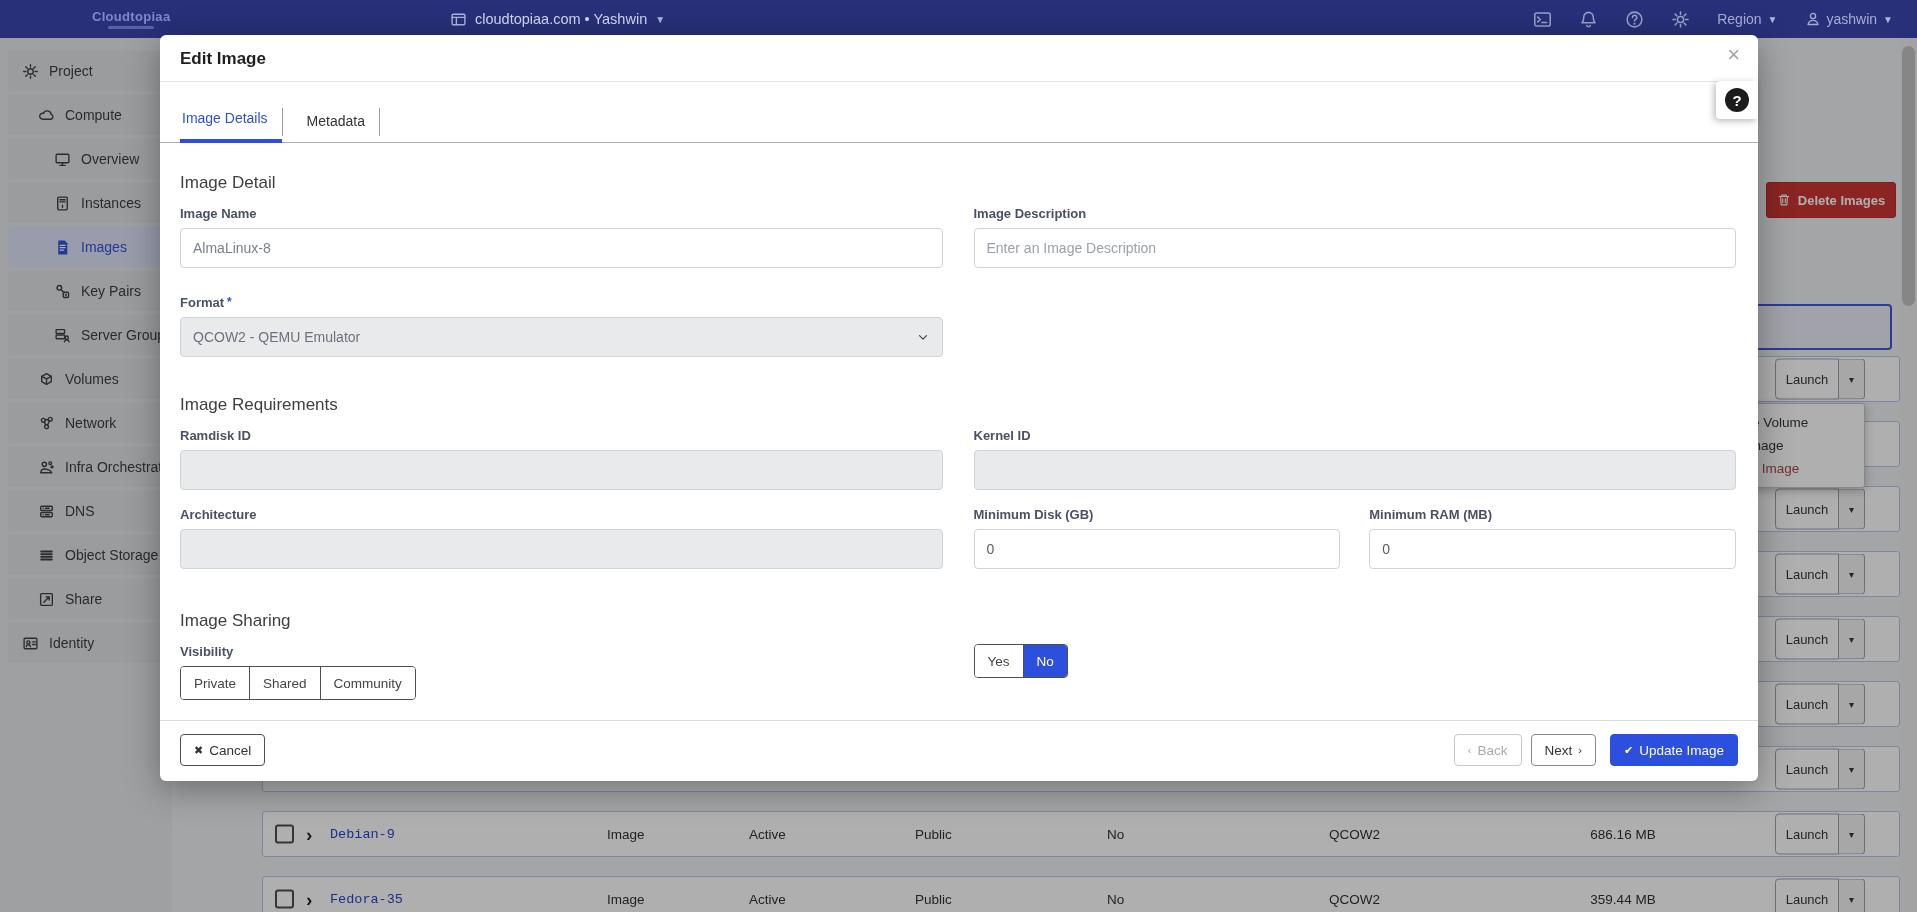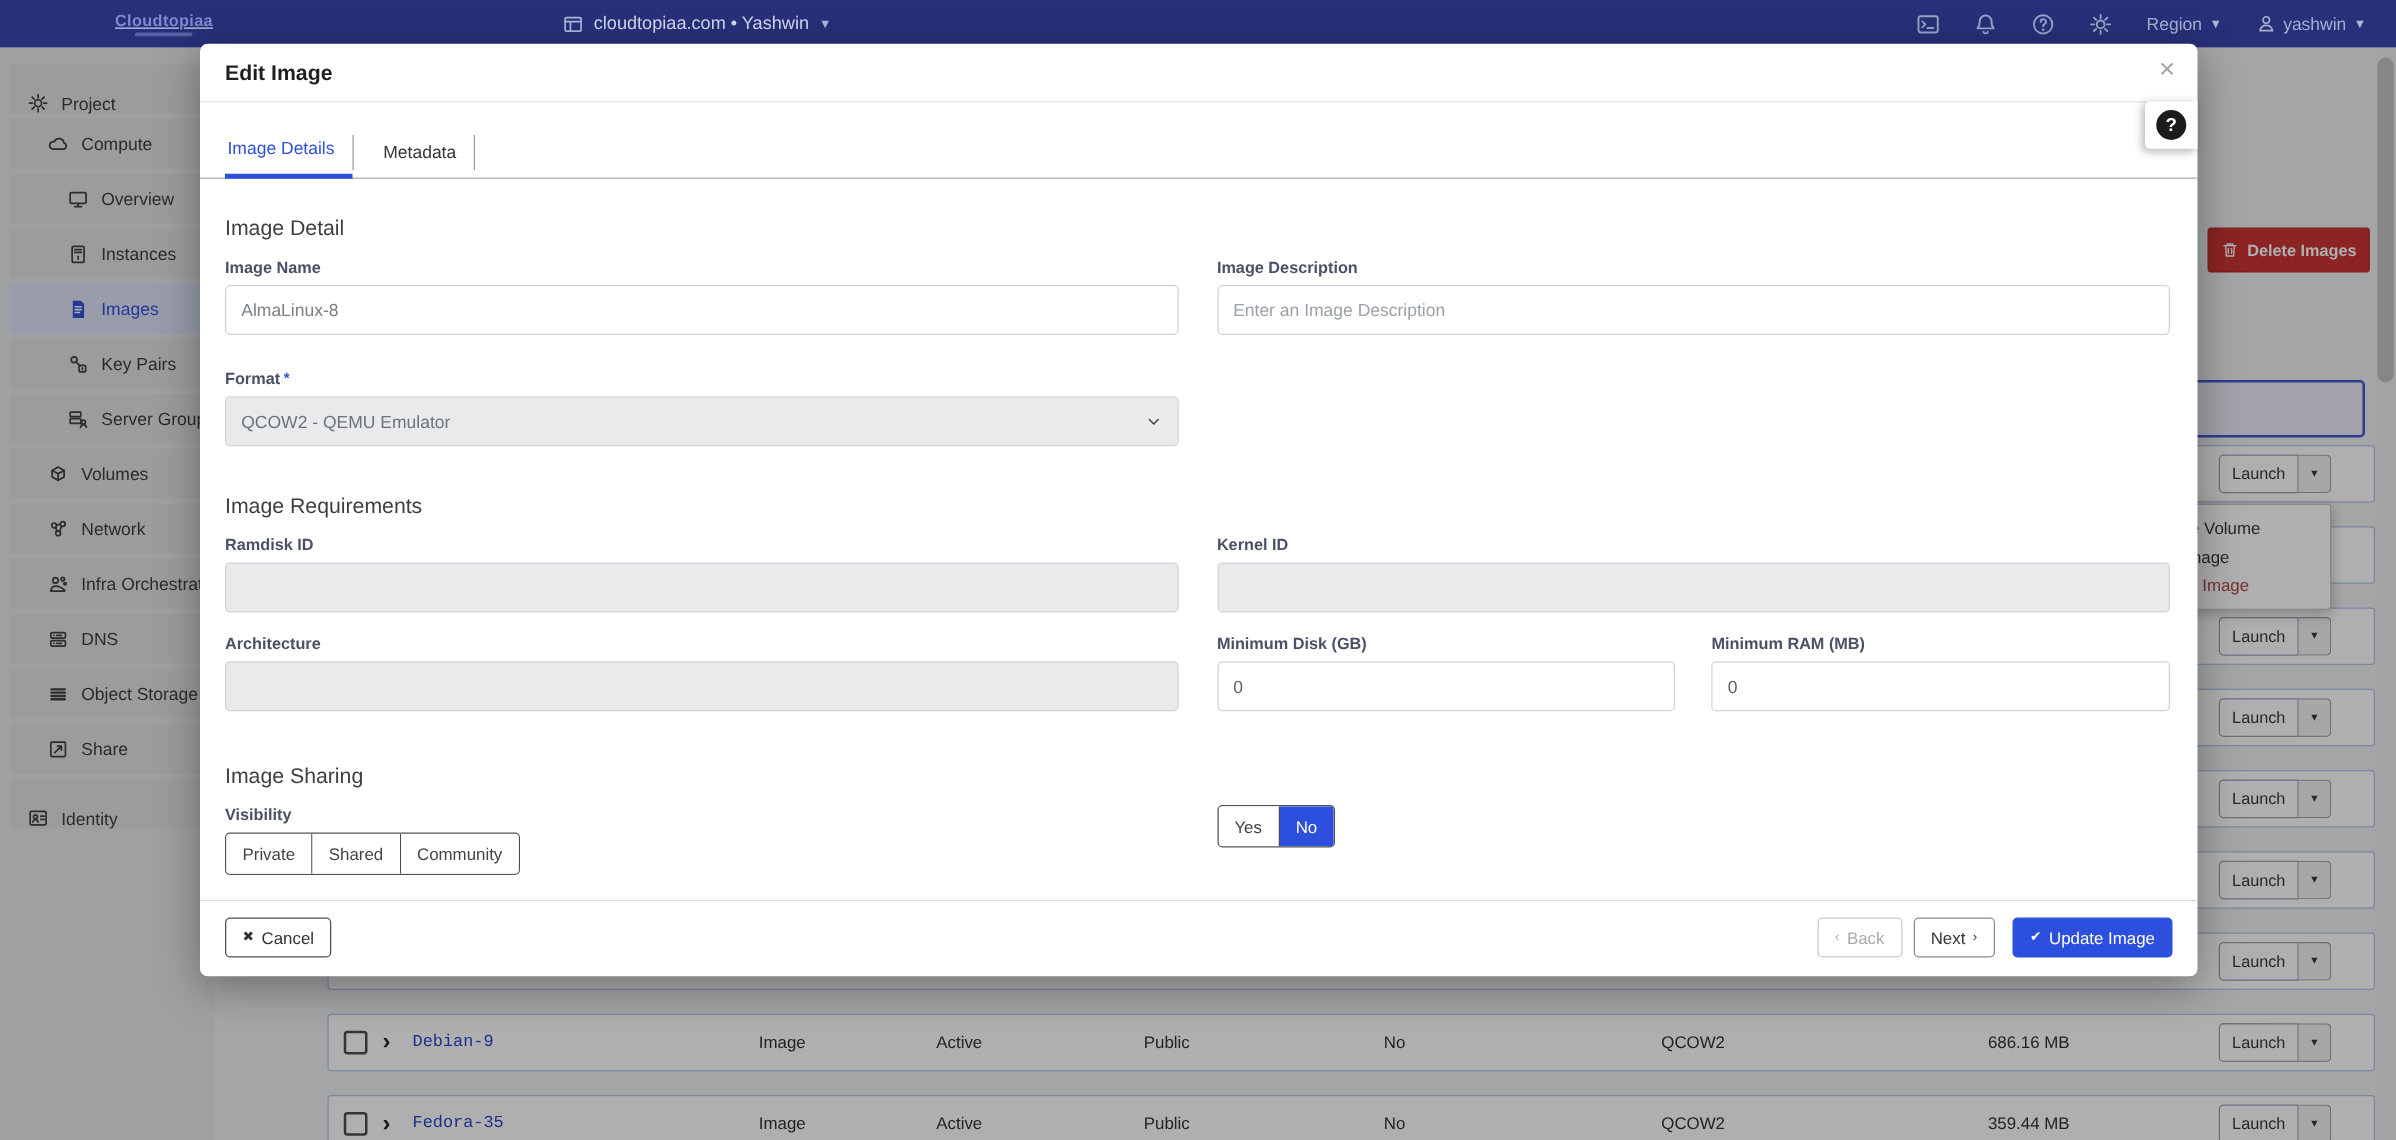--- a/index.html
+++ b/index.html
@@ -4,39 +4,39 @@
 <style>
   html,body{margin:0;padding:0;background:#555;}
   .stage{position:relative;width:1917px;height:912px;overflow:hidden;
          font-family:"Liberation Sans","DejaVu Sans",sans-serif;background:#eef0f1;}
   .icon svg{width:100%;height:100%;fill:none;stroke:currentColor;stroke-width:1.3;
             stroke-linecap:round;stroke-linejoin:round;display:block;}
 
   
   .navbar{position:absolute;left:0;top:0;right:0;height:38px;background:#273079;z-index:60;
           display:flex;align-items:center;color:#c9cfea;}
-  .logo-wrap{margin-left:92px;display:flex;flex-direction:column;align-items:center;text-decoration:underline;}
+  .logo-wrap{margin-left:92px;display:flex;flex-direction:column;align-items:center;}
   .logo-text{font-size:13px;font-weight:bold;color:#7d89cf;letter-spacing:.3px;}
   .logo-tagline{width:46px;height:3px;margin-top:2px;background:rgba(150,160,220,.45);border-radius:2px;}
   .proj-selector{position:absolute;left:450px;display:flex;align-items:center;gap:8px;
                  color:#d3d8ee;font-size:14.5px;cursor:default;}
   .proj-icon{width:17px;height:17px;color:#aeb6dd;}
   .caret{font-size:10px;color:#aeb6dd;}
   .nav-right{margin-left:auto;display:flex;align-items:center;gap:27px;margin-right:24px;color:#99a2c8;}
   .nav-icon{width:19px;height:19px;color:#99a2c8;}
   .nav-drop{display:flex;align-items:center;gap:6px;font-size:14px;color:#a7aed2;}
   .user-icon{width:16px;height:16px;}
 
   
   .sidebar{position:absolute;left:0;top:38px;bottom:0;width:172px;background:#e8e9ea;z-index:10;
            padding-top:13px;box-sizing:border-box;}
   .side-item{height:40px;margin:0 0 4px 8px;display:flex;align-items:center;gap:10px;
              background:#e2e3e5;border-radius:3px;font-size:14px;color:#3a3a3a;
              white-space:nowrap;overflow:hidden;}
-  .side-item.lvl-0{padding-left:14px;align-items:flex-end;}
+  .side-item.lvl-0{padding-left:14px;}
   .side-item.lvl-1{padding-left:30px;}
   .side-item.lvl-2{padding-left:46px;}
   .side-item.active{background:#dde3f8;color:#2e4fd8;}
   .side-icon{width:17px;height:17px;flex:0 0 17px;color:#3d3d3d;}
   .side-item.active .side-icon{color:#2e4fd8;}
 
   .topbar-deco{position:absolute;left:10px;top:44px;width:374px;height:24px;background:#dcdddf;
                border-radius:3px;z-index:5;}
 
   
@@ -46,21 +46,21 @@
   .trash-icon{width:14px;height:14px;}
   .filter-bar{position:absolute;left:268px;top:304px;width:1624px;height:46px;background:#eceef6;
               border:2px solid #3b55cf;border-radius:4px;box-sizing:border-box;z-index:10;}
   .table-rows{position:absolute;left:262px;top:356px;width:1638px;z-index:10;}
   .trow{position:relative;height:46px;margin-bottom:19px;background:#fff;
         border:1px solid #b7c3ea;border-radius:3px;font-size:13.5px;color:#2d2d2d;box-sizing:border-box;}
   .cell{position:absolute;top:50%;transform:translateY(-50%);white-space:nowrap;}
   .checkbox{width:15px;height:15px;border:2px solid #4a4a4a;border-radius:3px;background:#fff;}
   .chev{font-size:19px;font-weight:bold;color:#222;line-height:1;}
   .cell-name{color:#2540c8;text-decoration:none;font-family:Liberation Mono, monospace;}
-  .launch{position:absolute;left:1512px;top:50%;transform:translateY(-50%);display:flex;height:31px;}
+  .launch{position:absolute;left:1512px;top:50%;transform:translateY(-50%);display:flex;height:41px;}
   .launch-main{width:62px;display:flex;align-items:center;justify-content:center;background:#fff;
                border:1px solid #98a0ac;border-radius:4px 0 0 4px;font-size:13px;color:#333;}
   .launch-caret{width:25px;display:flex;align-items:center;justify-content:center;background:#f3f3f4;
                 border:1px solid #98a0ac;border-left:none;border-radius:0 4px 4px 0;
                 font-size:10px;color:#333;}
   .row-menu{position:absolute;left:1700px;top:403px;width:163px;background:#fff;border:1px solid #c3c3c3;
             border-radius:3px;box-shadow:0 3px 10px rgba(0,0,0,.25);padding:7px 0;z-index:30;}
   .row-menu-item{padding:4px 18px;font-size:13.5px;color:#333;white-space:nowrap;}
   .row-menu-item.danger{color:#a94442;}
   .scroll-track{position:absolute;right:0;top:38px;bottom:0;width:17px;background:#ededed;z-index:12;}

